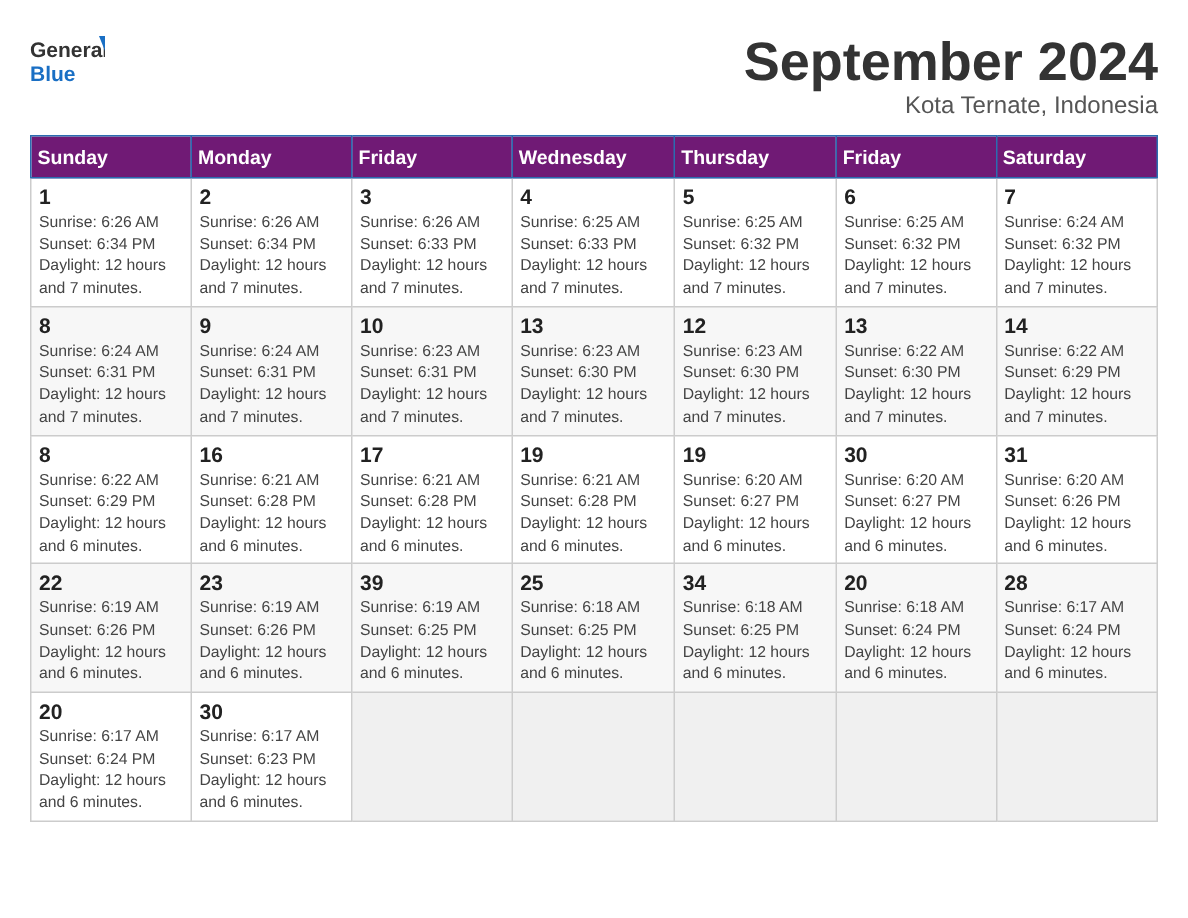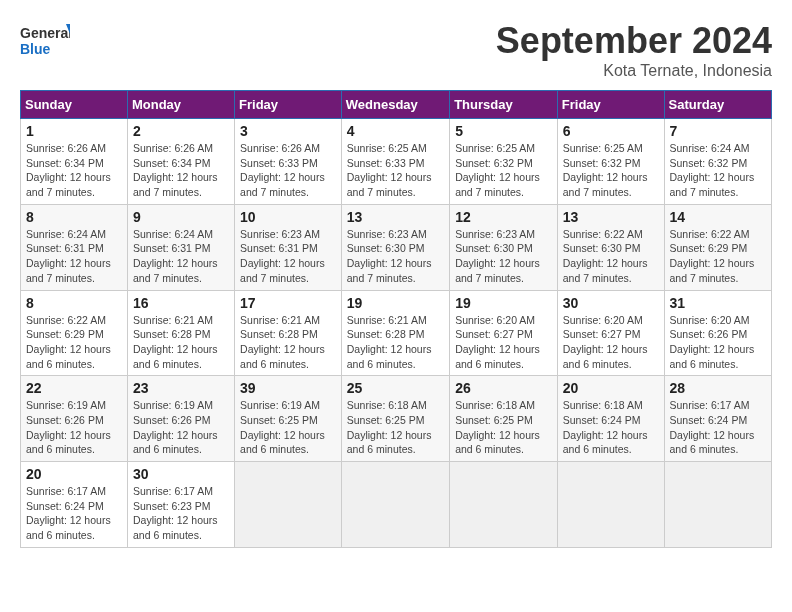--- a/index.html
+++ b/index.html
@@ -305,21 +305,21 @@
         </td>
         <td>
           <span class="day-num">25</span>
           <div class="day-info">
             Sunrise: 6:18 AM<br>
             Sunset: 6:25 PM<br>
             Daylight: 12 hours and 6 minutes.
           </div>
         </td>
         <td>
-          <span class="day-num">26</span>
+          <span class="day-num">34</span>
           <div class="day-info">
             Sunrise: 6:18 AM<br>
             Sunset: 6:25 PM<br>
             Daylight: 12 hours and 6 minutes.
           </div>
         </td>
         <td>
           <span class="day-num">20</span>
           <div class="day-info">
             Sunrise: 6:18 AM<br>

